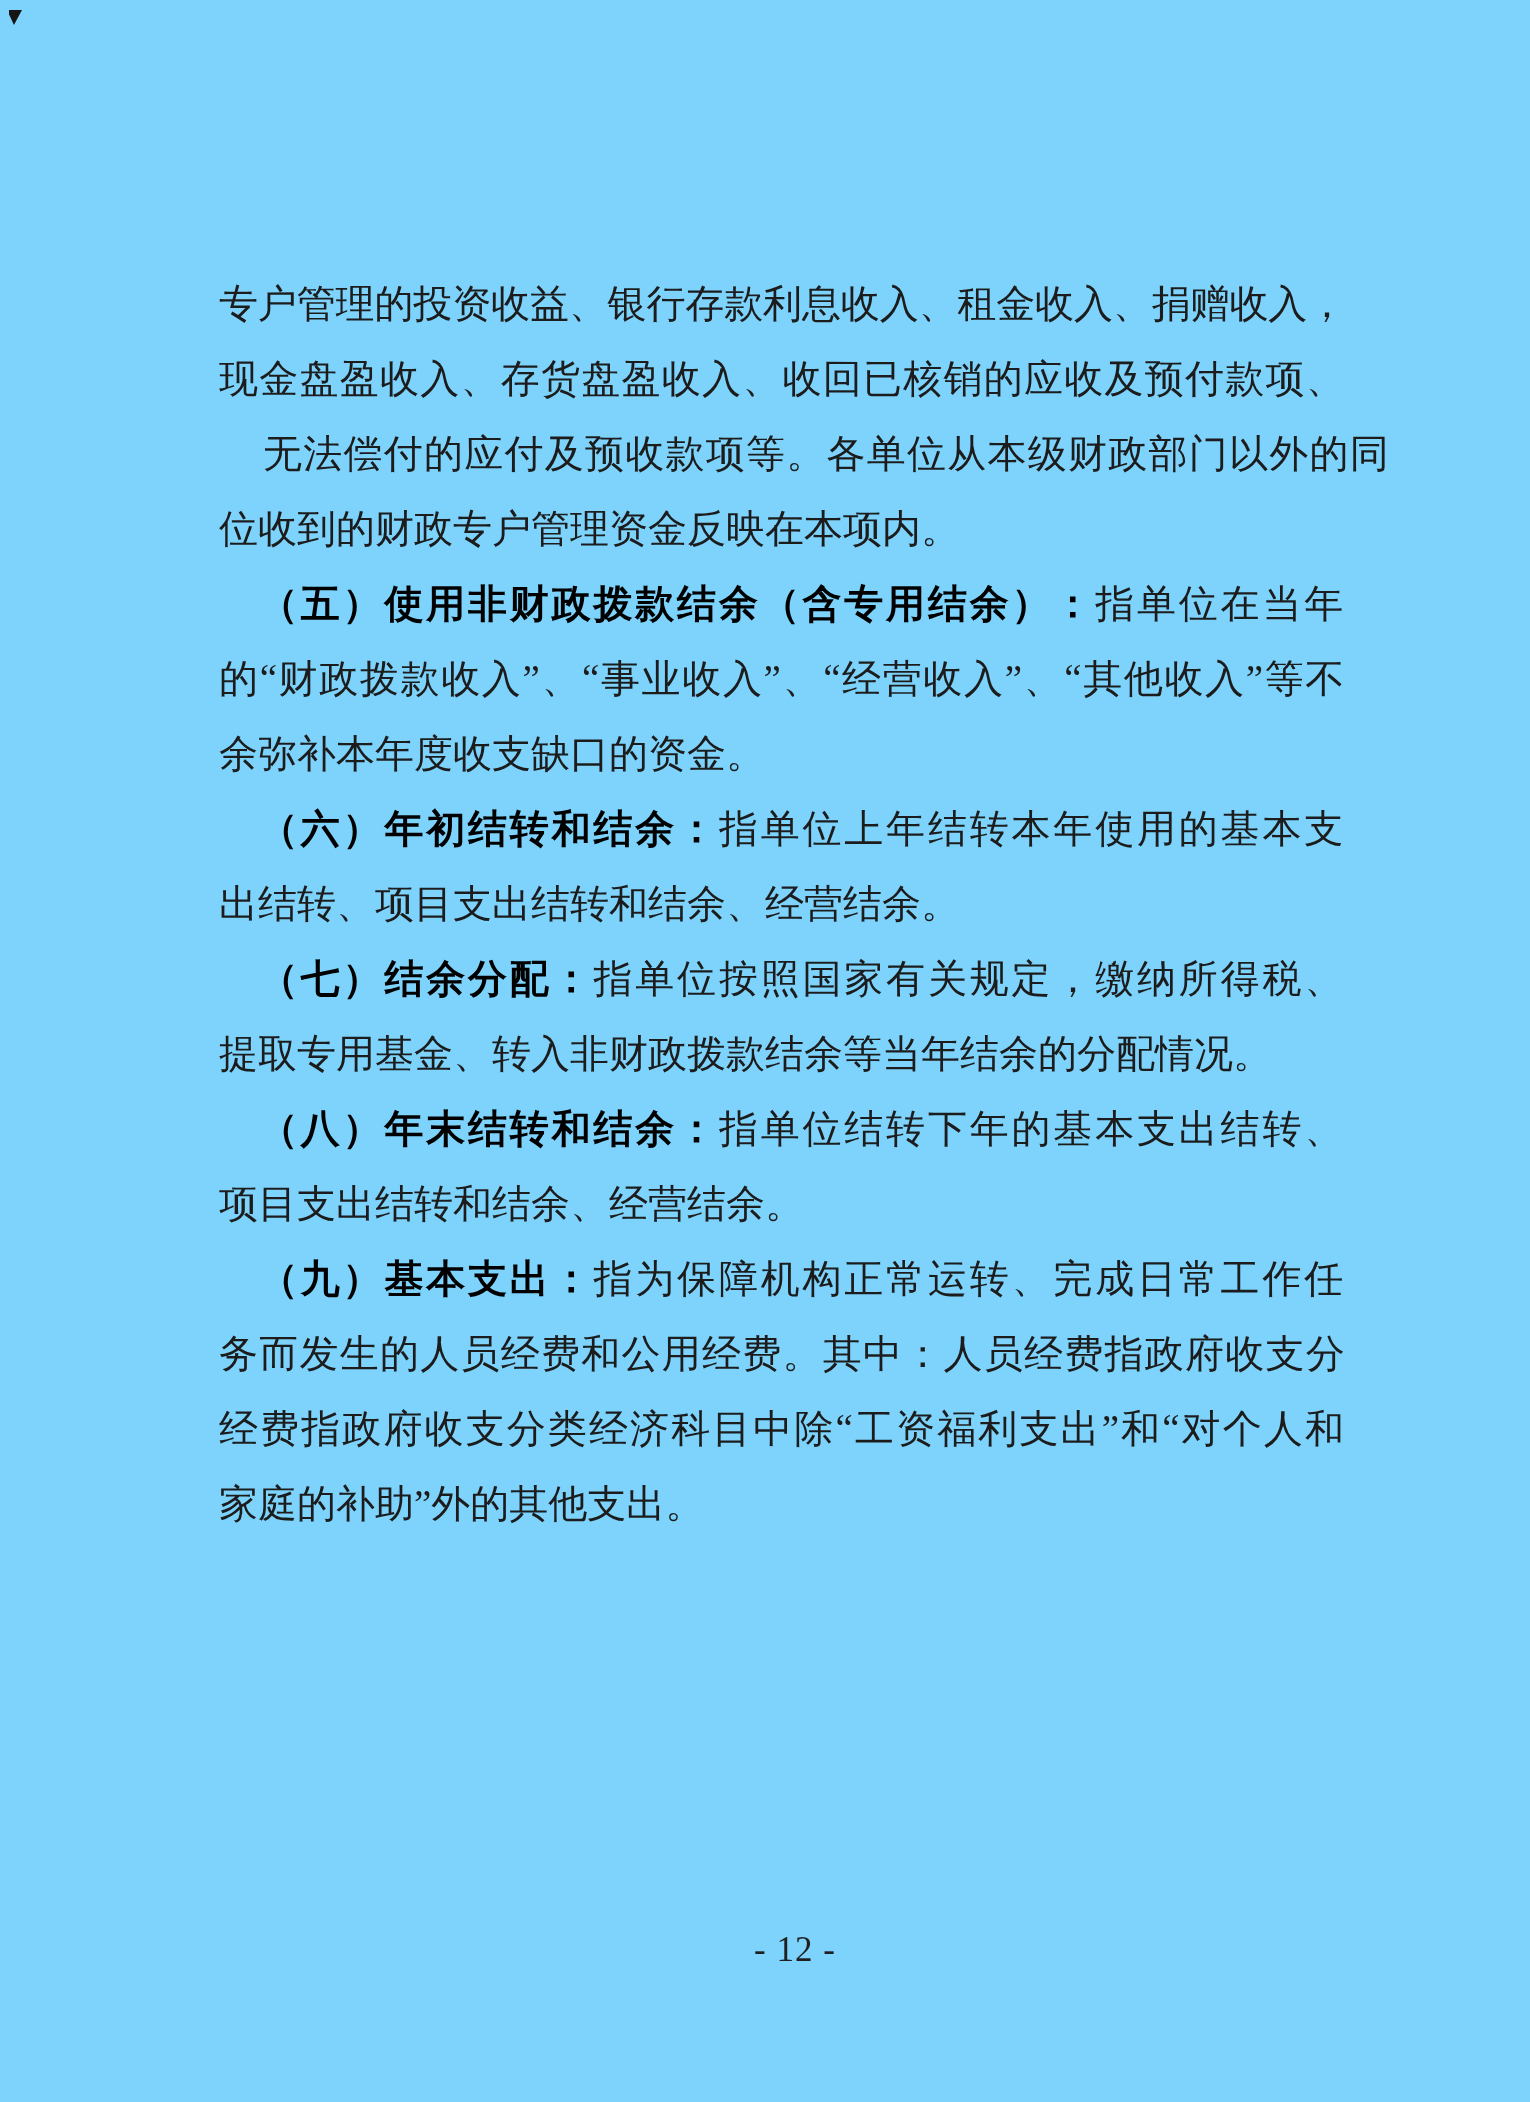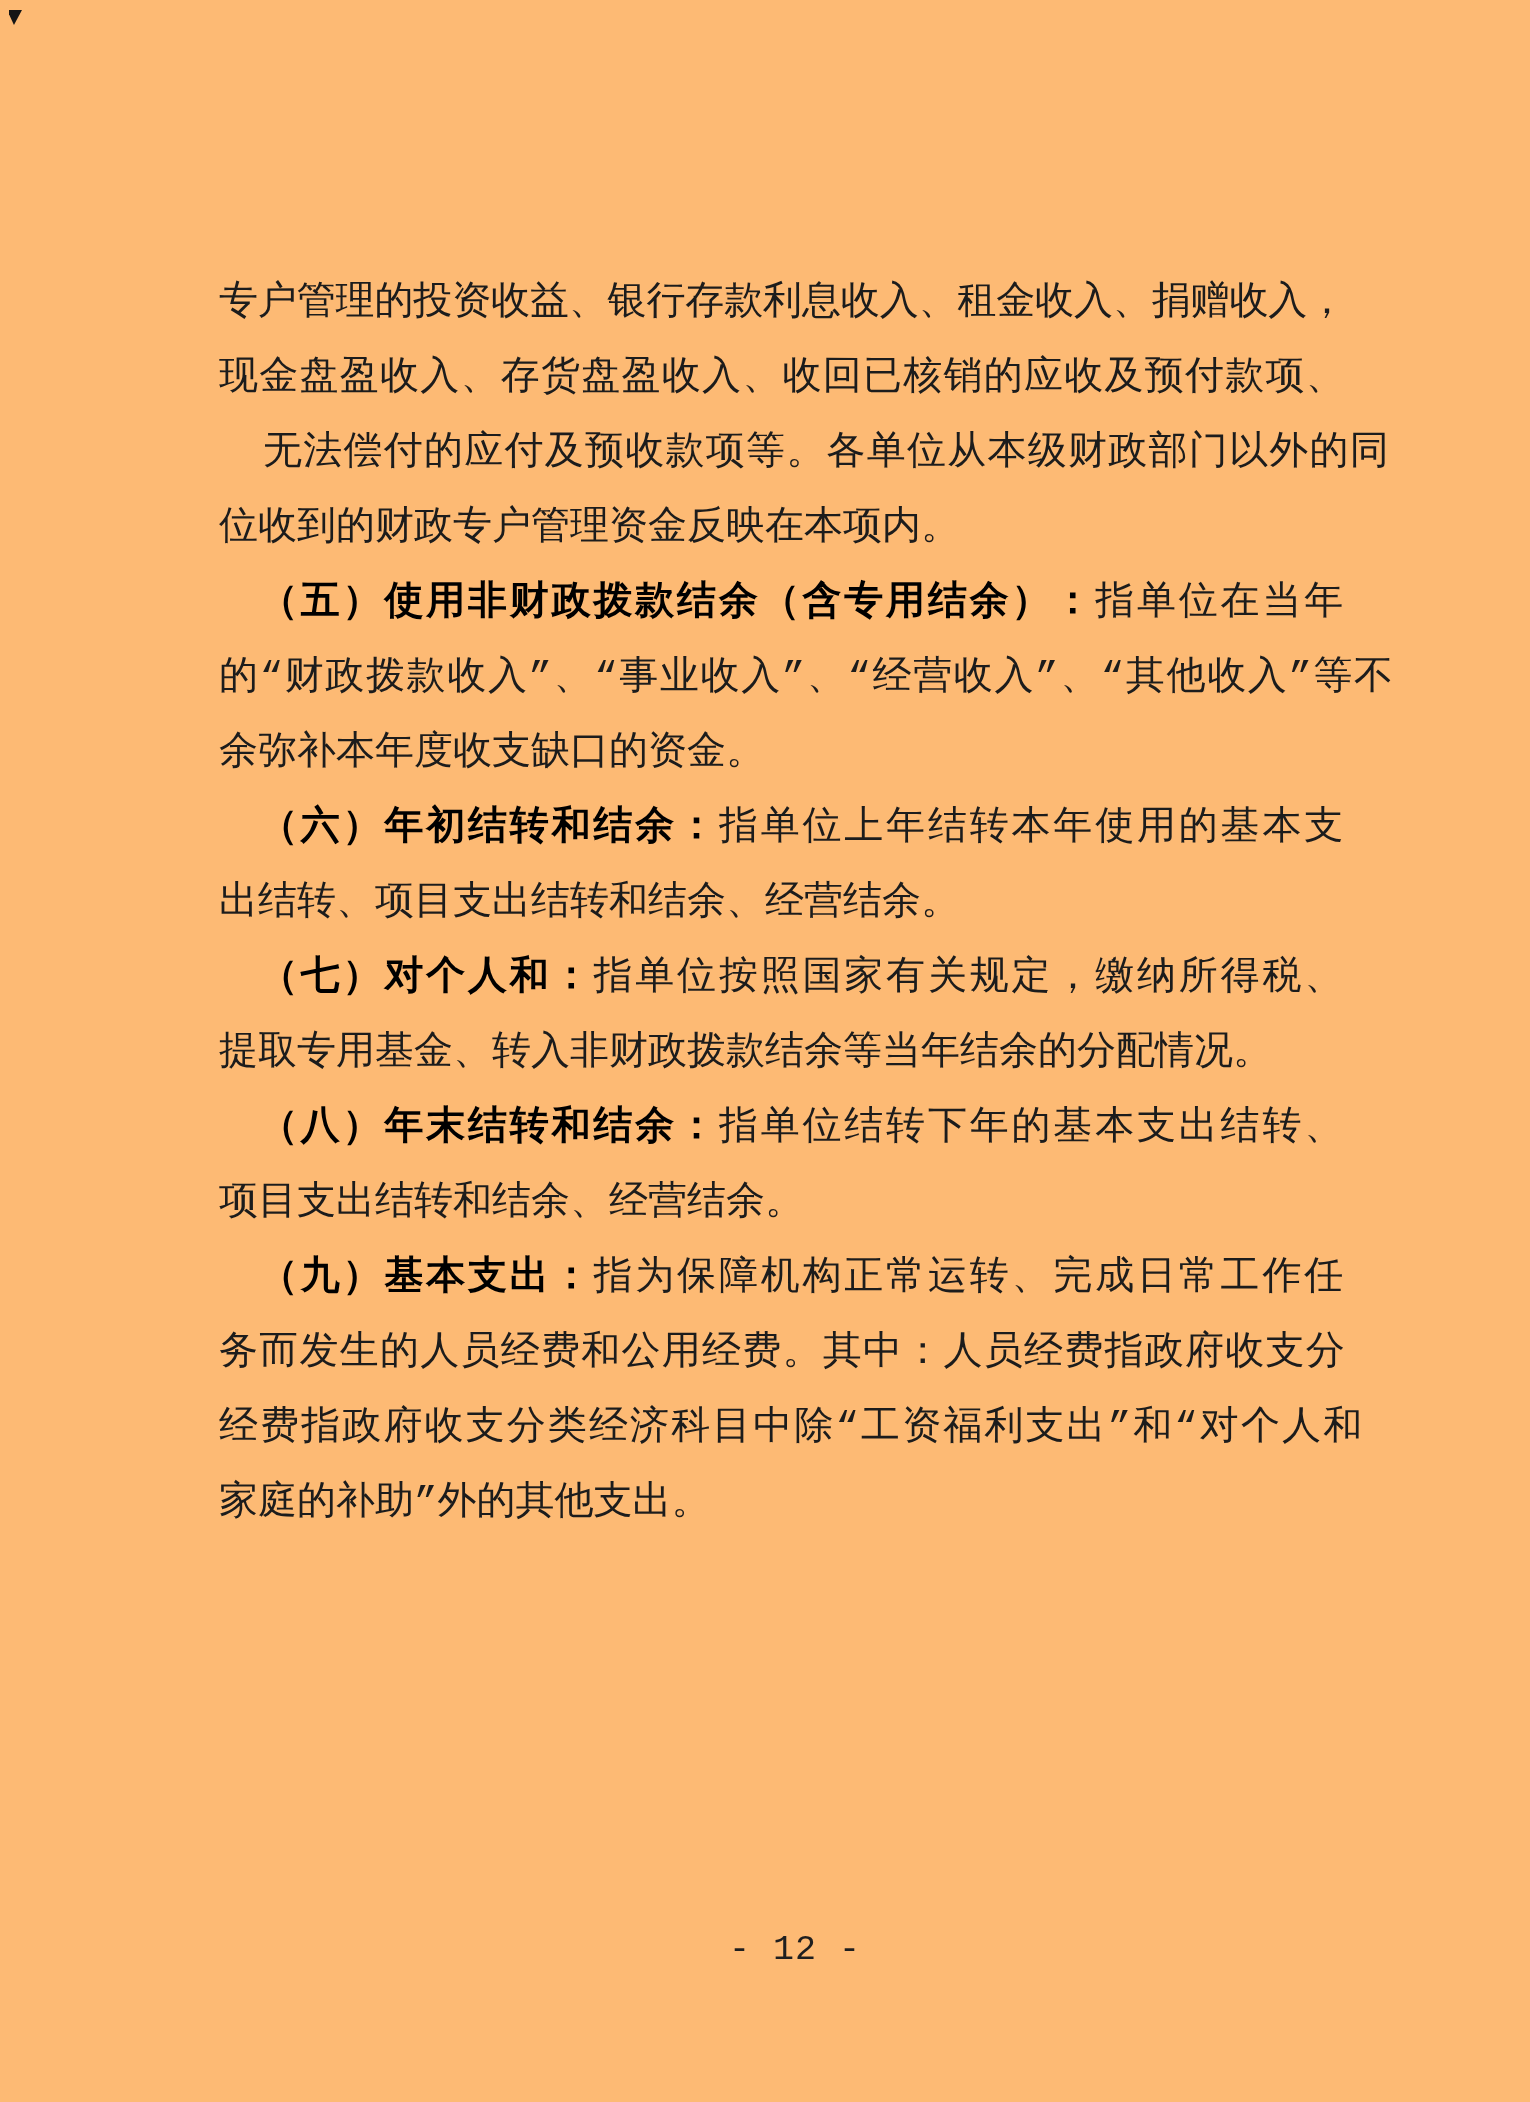--- a/index.html
+++ b/index.html
@@ -9,23 +9,22 @@
   }
   body {
     width: 1530px;
     height: 2102px;
     position: relative;
     font-family: "Liberation Serif", "DejaVu Serif", serif;
   }
   .page {
     position: absolute;
     inset: 0;
-    background: #fdba74;
+    background: #7dd3fc;
     overflow: hidden;
-    font-family: Liberation Mono, monospace;
   }
   
   .corner-mark {
     position: absolute;
     left: 9px;
     top: 10px;
     width: 13px;
     height: 15px;
     background: #151515;
     clip-path: polygon(0 0, 100% 0, 38% 100%, 0 28%);
@@ -72,21 +71,21 @@
   <div class="text-block">
       <div class="line j" style="letter-spacing: -0.137931px;"><span class="seg">专户管理的投资收益、银行存款利息收入、租金收入、捐赠收入，</span></div>
       <div class="line j" style="letter-spacing: 1.25px;"><span class="seg">现金盘盈收入、存货盘盈收入、收回已核销的应收及预付款项、</span></div>
       <div class="line j" style="letter-spacing: 1.25px; margin-left: 44px;"><span class="seg">无法偿付的应付及预收款项等。各单位从本级财政部门以外的同</span></div>
       <div class="line"><span class="seg">位收到的财政专户管理资金反映在本项内。</span></div>
       <div class="line j indent" style="letter-spacing: 2.80769px;"><span class="seg-bold">（五）使用非财政拨款结余（含专用结余）：</span><span class="seg">指单位在当年</span></div>
       <div class="line j" style="letter-spacing: 1.64111px;"><span class="seg">的“财政拨款收入”、“事业收入”、“经营收入”、“其他收入”等不</span></div>
       <div class="line"><span class="seg">余弥补本年度收支缺口的资金。</span></div>
       <div class="line j indent" style="letter-spacing: 2.80769px;"><span class="seg-bold">（六）年初结转和结余：</span><span class="seg">指单位上年结转本年使用的基本支</span></div>
       <div class="line"><span class="seg">出结转、项目支出结转和结余、经营结余。</span></div>
-      <div class="line j indent" style="letter-spacing: 2.80769px;"><span class="seg-bold">（七）对个人和：</span><span class="seg">指单位按照国家有关规定，缴纳所得税、</span></div>
+      <div class="line j indent" style="letter-spacing: 2.80769px;"><span class="seg-bold">（七）结余分配：</span><span class="seg">指单位按照国家有关规定，缴纳所得税、</span></div>
       <div class="line"><span class="seg">提取专用基金、转入非财政拨款结余等当年结余的分配情况。</span></div>
       <div class="line j indent" style="letter-spacing: 2.80769px;"><span class="seg-bold">（八）年末结转和结余：</span><span class="seg">指单位结转下年的基本支出结转、</span></div>
       <div class="line"><span class="seg">项目支出结转和结余、经营结余。</span></div>
       <div class="line j indent" style="letter-spacing: 2.80769px;"><span class="seg-bold">（九）基本支出：</span><span class="seg">指为保障机构正常运转、完成日常工作任</span></div>
       <div class="line j" style="letter-spacing: 1.25px;"><span class="seg">务而发生的人员经费和公用经费。其中：人员经费指政府收支分</span></div>
       <div class="line j" style="letter-spacing: 2.1056px;"><span class="seg">经费指政府收支分类经济科目中除“工资福利支出”和“对个人和</span></div>
       <div class="line"><span class="seg">家庭的补助”外的其他支出。</span></div>
     </div>
   <div class="footer">
     <span>- 12 -</span>

